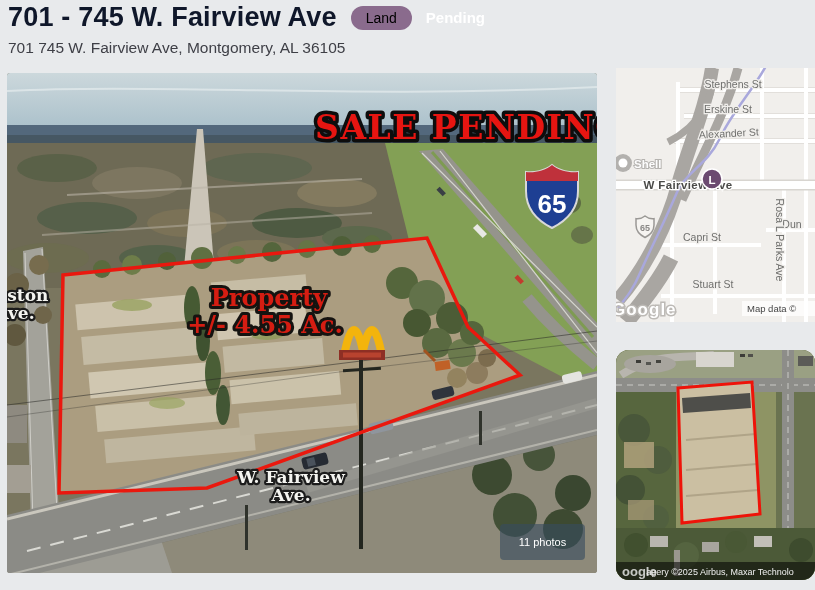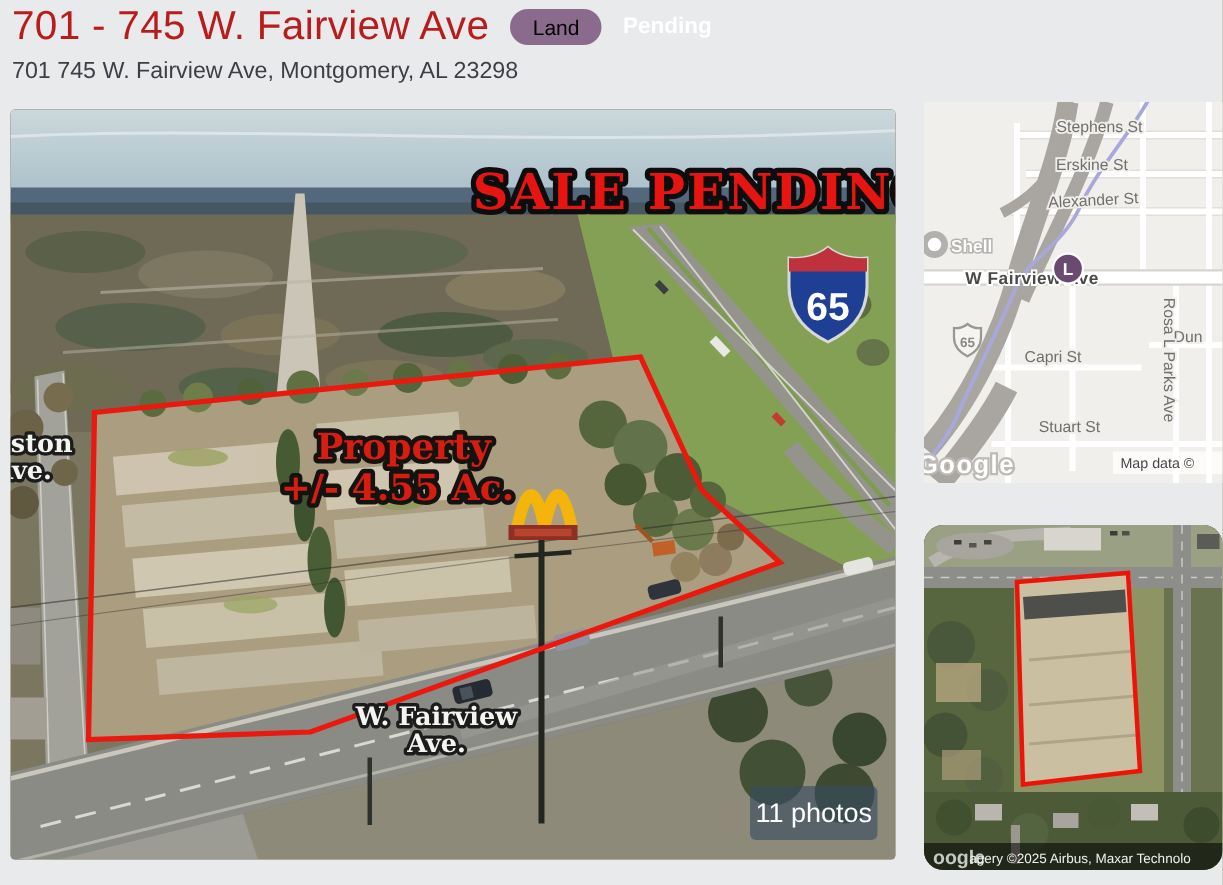--- a/index.html
+++ b/index.html
@@ -1,47 +1,47 @@
 <!DOCTYPE html>
 <html><head>
 <meta charset="utf-8">
 <style>
   html,body{margin:0;padding:0;width:815px;height:590px;overflow:hidden;
     background:#e8eaec;font-family:"Liberation Sans",sans-serif;}
   
   #header{position:absolute;left:8px;top:2px;width:600px;}
   #title-row{display:flex;align-items:center;gap:14px;}
-  #page-title{font-size:27px;font-weight:normal;color:#b91c1c;letter-spacing:.2px;}
+  #page-title{font-size:27px;font-weight:bold;color:#0f172a;letter-spacing:.2px;}
   #land-badge{background:#8a6b8d;color:#000000;font-size:14px;padding:4px 15px;border-radius:14px;}
   #pending-badge{color:#ffffff;font-size:15px;font-weight:600;}
   #address{font-size:15.5px;color:#3e3f46;margin-top:6px;}
   
   #photo{position:absolute;left:7px;top:73px;width:590px;height:500px;border-radius:3px;overflow:hidden;background:#7a765f;}
   #photo svg{display:block;}
   .otext{font-family:"DejaVu Serif",serif;font-weight:bold;paint-order:stroke;stroke-linejoin:round;text-anchor:middle;}
   #photos-badge{position:absolute;left:493px;top:451px;width:85px;height:36px;border-radius:4px;
-    background:rgba(55,76,96,.62);color:#fff;font-size:18px;display:flex;align-items:center;justify-content:center;}
+    background:rgba(55,76,96,.62);color:#fff;font-size:11px;display:flex;align-items:center;justify-content:center;}
   
   #map{position:absolute;left:616px;top:68px;width:199px;height:254px;overflow:hidden;background:#f1efec;}
   #satellite{position:absolute;left:616px;top:350px;width:199px;height:230px;overflow:hidden;background:#8e9464;border-radius:13px;}
   .maplabel{font-family:"Liberation Sans",sans-serif;fill:#6f6f6d;font-size:10.5px;
     paint-order:stroke;stroke:#f1efec;stroke-width:2.5px;text-anchor:middle;}
   .roadlabel{font-family:"Liberation Sans",sans-serif;fill:#4a4a48;font-size:11.5px;font-weight:bold;
     paint-order:stroke;stroke:#ffffff;stroke-width:2.5px;text-anchor:middle;letter-spacing:.4px;}
 </style>
 </head>
 <body>
 
 <div id="header">
   <div id="title-row">
     <span id="page-title">701 - 745 W. Fairview Ave</span>
     <span id="land-badge">Land</span>
     <span id="pending-badge">Pending</span>
   </div>
-  <div id="address">701 745 W. Fairview Ave, Montgomery, AL 23298</div>
+  <div id="address">701 745 W. Fairview Ave, Montgomery, AL 36105</div>
 </div>
 
 <div id="photo">
   <svg width="590" height="500" viewBox="0 0 590 500">
     <defs>
       <linearGradient id="skyGrad" x1="0" y1="0" x2="0" y2="1">
         <stop offset="0" stop-color="#ccd8dc"></stop>
           <stop offset="1" stop-color="#a7bec9"></stop>
       </linearGradient>
     </defs>

